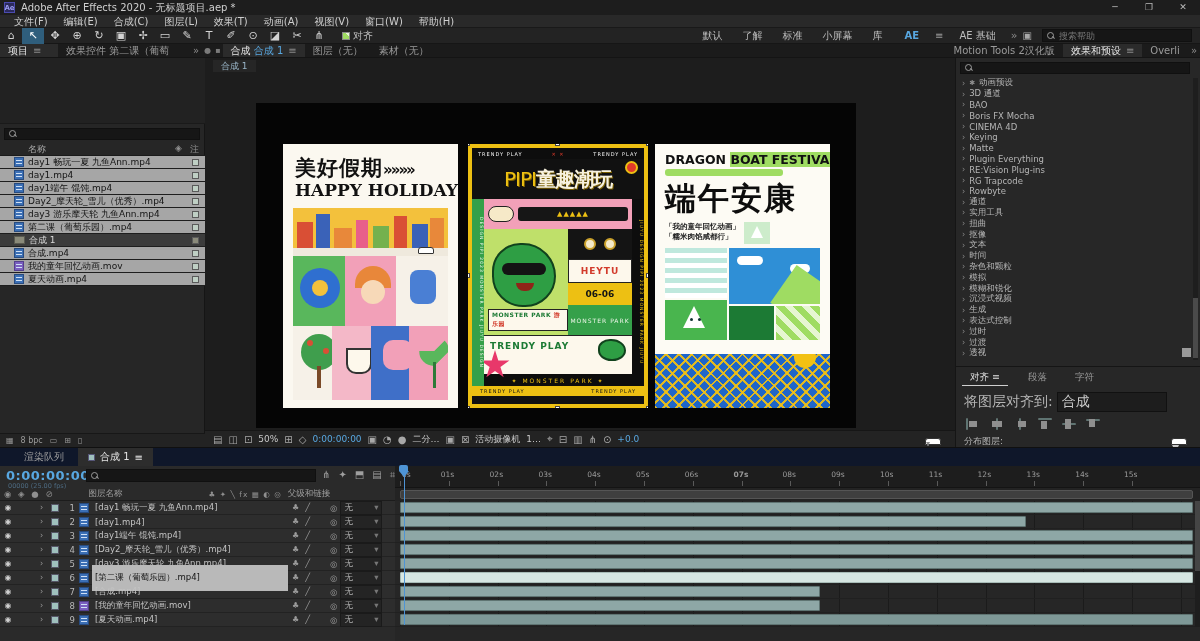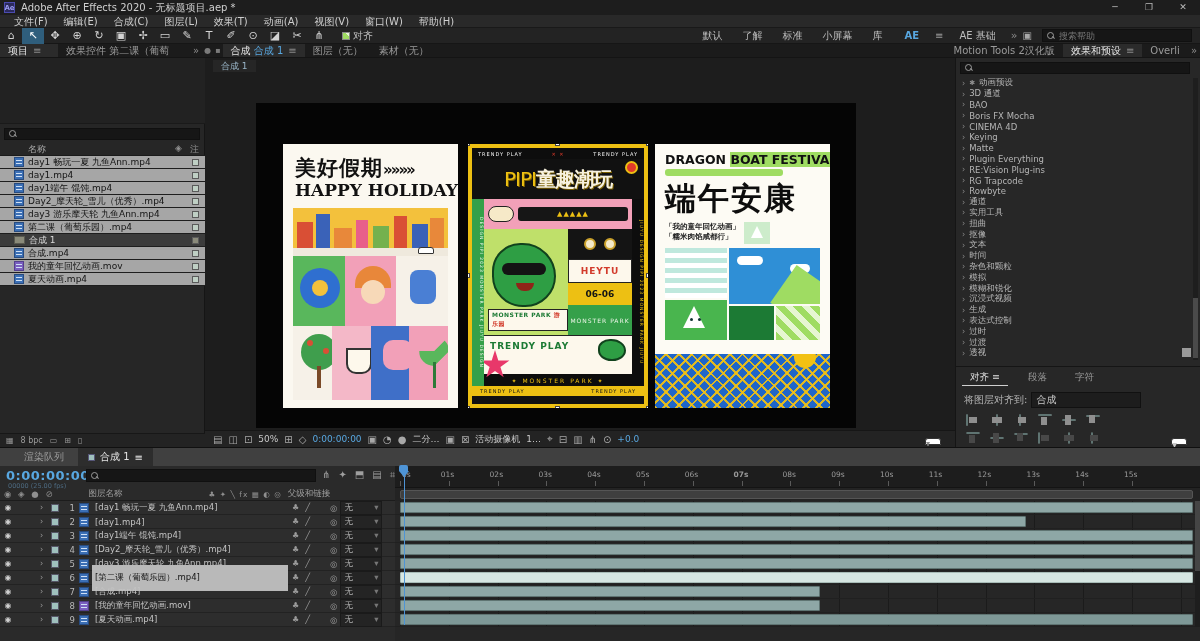--- a/index.html
+++ b/index.html
@@ -159,38 +159,38 @@
   #fx-list{position:absolute;left:0;top:20px;width:238px}
   .fxrow{display:flex;align-items:center;height:10.8px;padding-left:6px;gap:4px;font-size:8.5px;color:#b5b5b5;white-space:nowrap;overflow:hidden}
   .fxrow .tw{color:#8a8a8a;font-size:8px}
   #fx-scroll{position:absolute;right:2px;top:20px;width:5px;height:282px;background:#1e1e1e}
   #fx-thumb{position:absolute;right:2px;top:240px;width:5px;height:60px;background:#4a4a4a}
   #fx-grip{position:absolute;right:9px;top:290px;width:9px;height:9px;background:#9a9a9a}
   #alignpanel{position:absolute;left:0;top:308px;width:245px;height:81px;border-top:1px solid #151515;background:#272727}
   #al-tabs{display:flex;gap:12px;padding:3px 6px;font-size:9.5px}
   #al-tabs .t{padding:1px 8px;color:#9a9a9a}
   #al-tabs .t.active{color:#e0e0e0;border-bottom:1px solid #cfcfcf}
-  #al-to{display:flex;align-items:center;gap:4px;padding:3px 8px;font-size:10px;color:#b5b5b5}
+  #al-to{display:flex;align-items:center;gap:4px;padding:3px 8px;font-size:14px;color:#b5b5b5}
   #al-to .dd{background:#1d1d1d;border:1px solid #111;min-width:110px;padding:0 4px;display:flex;justify-content:space-between;color:#c8c8c8}
   .alrow{display:flex;gap:9px;padding:3px 10px}
   .albtn{width:15px;height:12px;position:relative}
   .albtn .bar{position:absolute;background:#cfcfcf}
   .albtn .blk{position:absolute;background:#8f8f8f}
   .al-l .bar{left:0;top:0;width:2px;height:12px}.al-l .blk{left:3px;top:3px;width:8px;height:6px}
   .al-cx .bar{left:6px;top:0;width:2px;height:12px}.al-cx .blk{left:2px;top:3px;width:10px;height:6px}
   .al-r .bar{right:0;top:0;width:2px;height:12px}.al-r .blk{right:3px;top:3px;width:8px;height:6px}
   .al-t .bar{left:0;top:0;width:14px;height:2px}.al-t .blk{left:3px;top:3px;width:6px;height:8px}
   .al-cy .bar{left:0;top:5px;width:14px;height:2px}.al-cy .blk{left:3px;top:1px;width:6px;height:10px}
   .al-b .bar{left:0;bottom:0;width:14px;height:2px}.al-b .blk{left:3px;bottom:3px;width:6px;height:8px}
   #al-dist{padding:2px 8px;font-size:9px;color:#b5b5b5}
   .alrow.dim .bar{background:#5a5a5a}.alrow.dim .blk{background:#484848}
 
   
   #timeline{left:0;top:447px;width:1200px;height:194px;background:#2a2a2a;border-top:1px solid #101010}
-  #tl-tabs{position:absolute;left:0;top:0;width:1200px;height:18px;background:#404040;display:flex;align-items:flex-end;padding-left:14px;gap:4px;font-size:10px}
+  #tl-tabs{position:absolute;left:0;top:0;width:1200px;height:18px;background:#0f172a;display:flex;align-items:flex-end;padding-left:14px;gap:4px;font-size:10px}
   #tab-rq{padding:2px 10px;color:#9a9a9a}
   #tab-comp{padding:2px 10px;background:#2d2d2d;color:#e4e4e4;display:flex;gap:5px;align-items:center}
   #tab-comp .sw{width:7px;height:7px;background:#9fc0bd;border:1px solid #557}
   #tl-left{position:absolute;left:0;top:18px;width:395px;height:176px}
   #tl-tc{position:absolute;left:6px;top:2px;font-size:13px;font-weight:bold;color:#58a7e0;letter-spacing:.5px}
   #tl-tcsub{position:absolute;left:8px;top:16px;font-size:6.5px;color:#4d6a80}
   #tl-search{position:absolute;left:86px;top:3px;width:230px;height:13px;background:#161616;border:1px solid #101010;display:flex;align-items:center;gap:4px;padding:0 4px}
   #tl-search input{background:transparent;border:0;outline:0;width:190px;color:#bbb;font-size:9px;font-family:inherit}
   #tl-hicons{position:absolute;left:322px;top:3px;display:flex;gap:8px;color:#9f9f9f;font-size:10px}
   #tl-cols{position:absolute;left:0;top:22px;width:395px;height:13px;border-bottom:1px solid #1c1c1c;display:flex;align-items:center;font-size:8.5px;color:#a0a0a0}
@@ -710,20 +710,21 @@
         </span>
       <span class="albtn al-cy">
           <span class="bar"></span>
           <span class="blk"></span>
         </span>
       <span class="albtn al-b">
           <span class="bar"></span>
           <span class="blk"></span>
         </span>
     </div>
+    <div id="al-dist">分布图层:</div>
     <div class="alrow dim">
       <span class="albtn al-t">
           <span class="bar"></span>
           <span class="blk"></span>
         </span>
       <span class="albtn al-cy">
           <span class="bar"></span>
           <span class="blk"></span>
         </span>
       <span class="albtn al-b">

